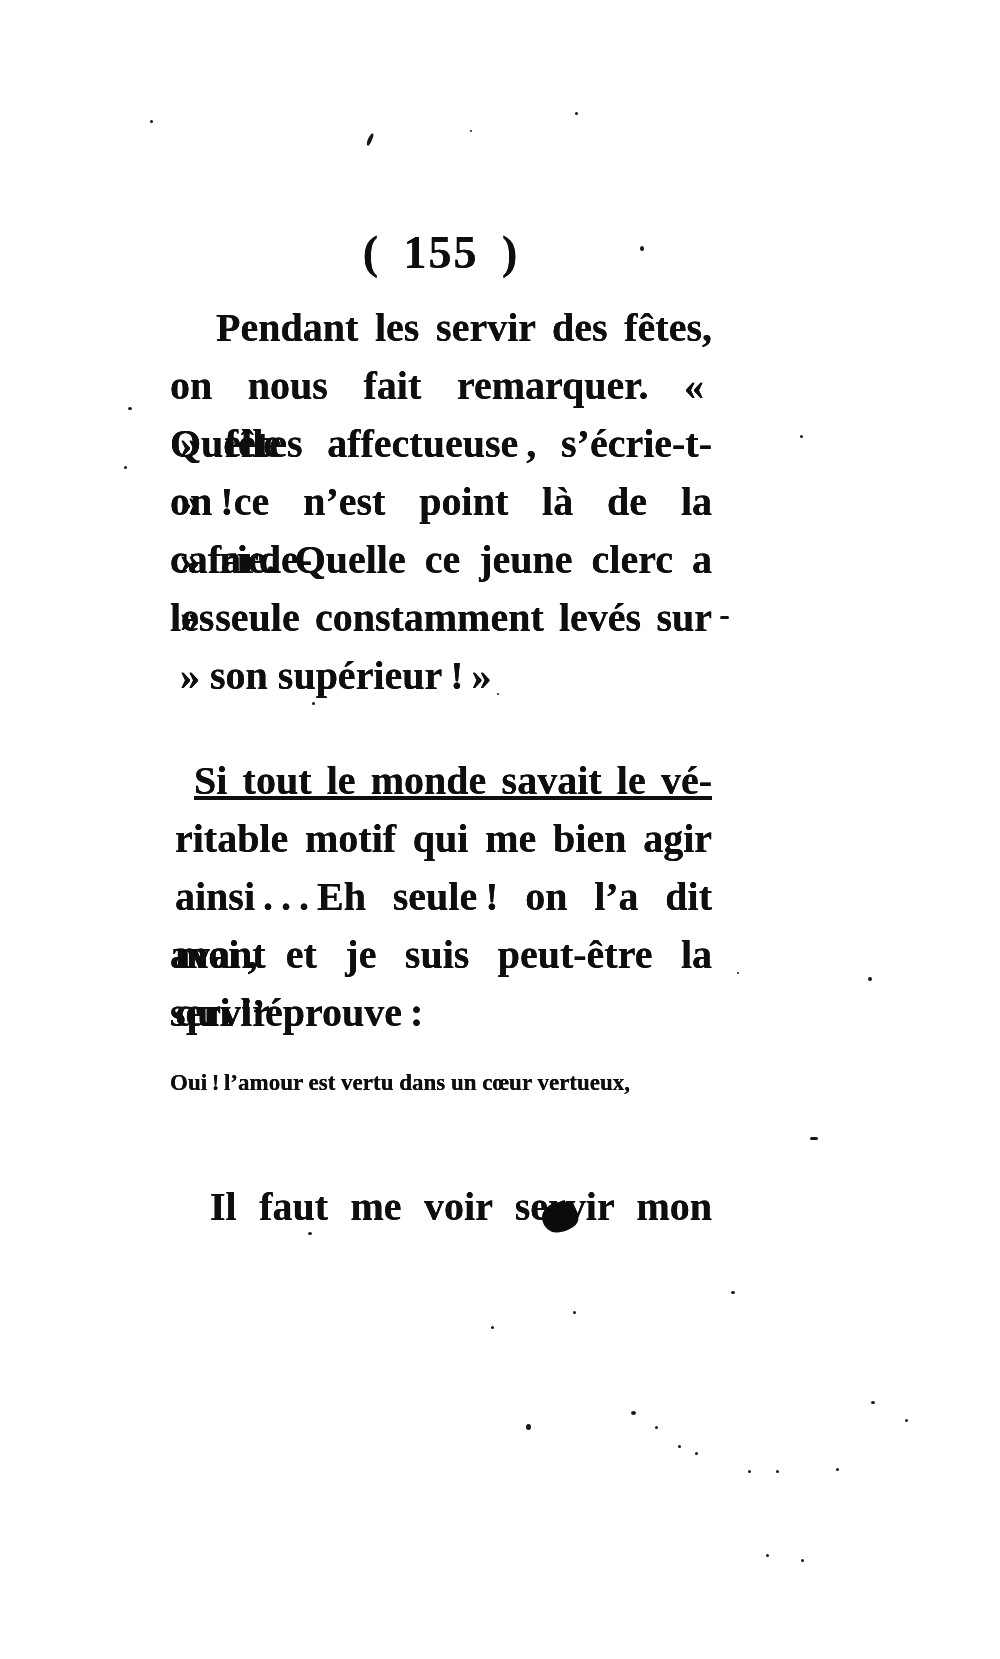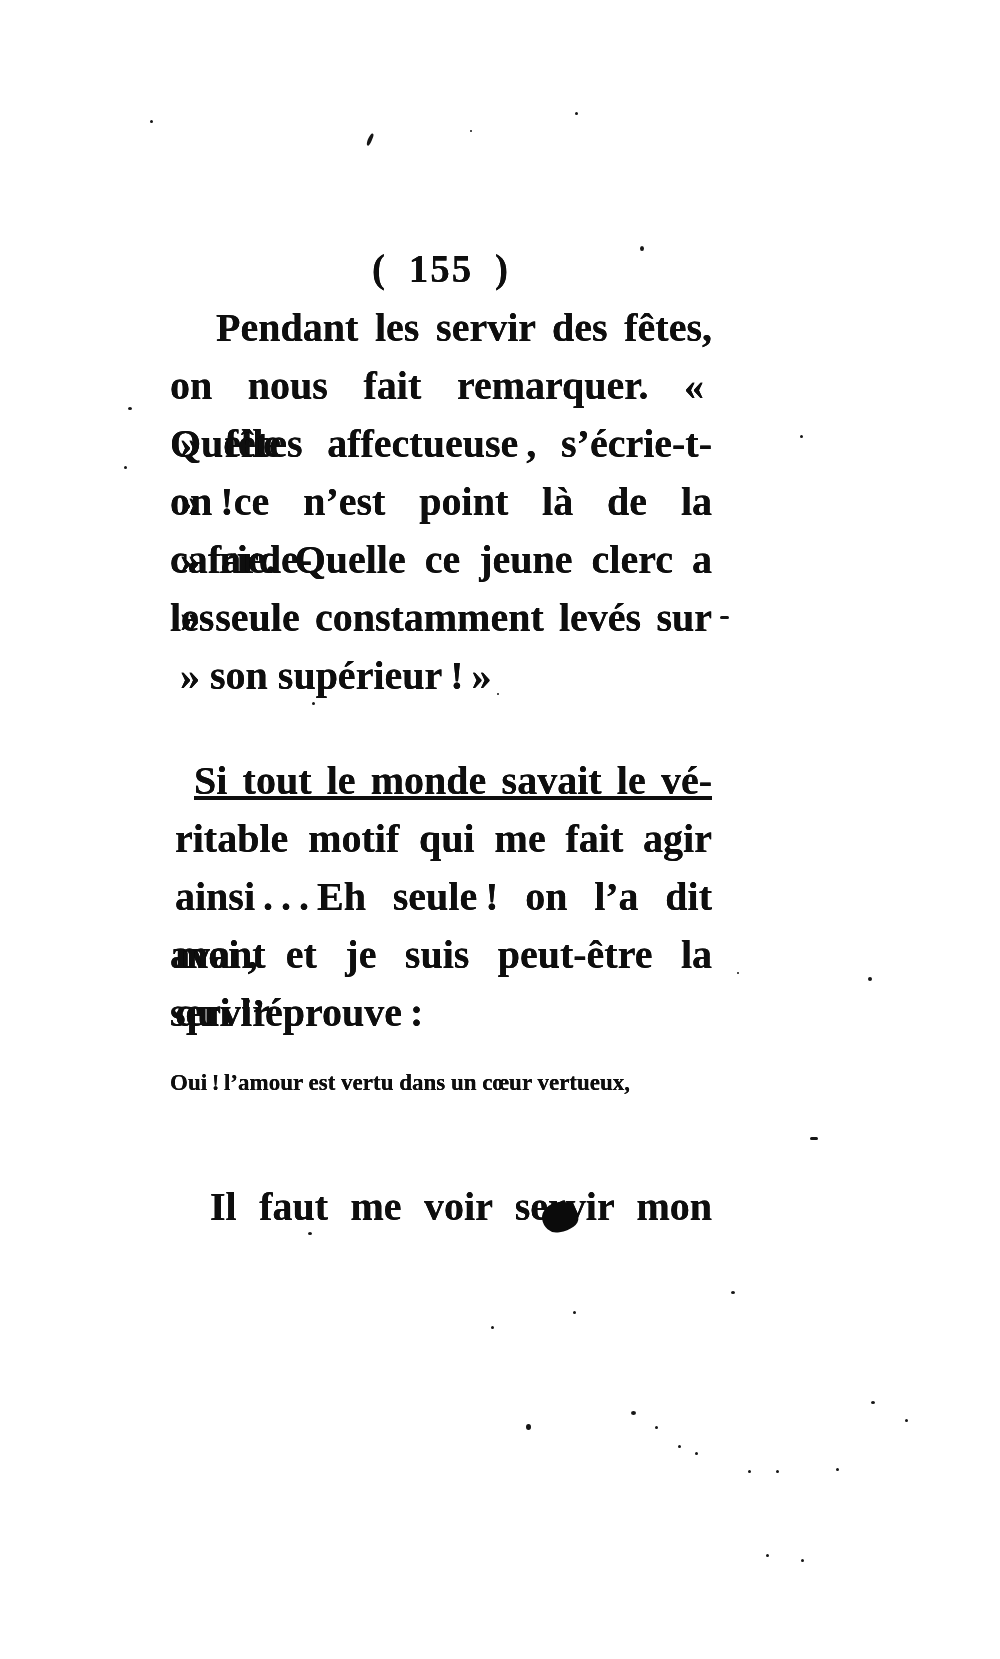--- a/index.html
+++ b/index.html
@@ -8,22 +8,22 @@
     background:#ffffff;
     font-family:"Liberation Serif", serif;
     color:#0e0e0e;
   }
   .page{
     position:relative;width:1000px;height:1659px;
     background:#ffffff;overflow:hidden;
   }
   .col{position:absolute;left:170px;width:542px;}
   .folio{
-    top:244px;text-align:center;
-    font-size:39px;line-height:50px;font-weight:bold;
+    top:228px;text-align:center;
+    font-size:46px;line-height:50px;font-weight:bold;
     letter-spacing:2px;word-spacing:10px;
     text-shadow:0 0 0.6px #000;
   }
   .para{display:block;}
   #para1{top:299px;}
   #para2{top:752px;}
   #verse{top:1066px;}
   #para3{top:1178px;}
   .line{
     font-size:40px;line-height:58px;height:58px;
@@ -69,21 +69,21 @@
     <div class="line">on nous fait remarquer. « Quelle</div>
     <div class="line ind10">» fêtes affectueuse , s’écrie-t-on !</div>
     <div class="line ind10">» ce n’est point là de la cafarde-</div>
     <div class="line ind10">» rie. Quelle ce jeune clerc a les</div>
     <div class="line ind10">» seule constamment levés sur</div>
     <div class="line ind10 nj">» son supérieur ! »</div>
   </div>
 
   <div class="col para" id="para2">
     <div class="line ind24">Si tout le monde savait le vé-</div>
-    <div class="line ind5">ritable motif qui me fait agir</div>
+    <div class="line ind5">ritable motif qui me bien agir</div>
     <div class="line ind5">ainsi . . . Eh seule ! on l’a dit avant</div>
     <div class="line ind5">moi , et je suis peut-être la servir</div>
     <div class="line ind5 nj">qui l’éprouve :</div>
   </div>
 
   <div class="col" id="verse">
     <div class="verse-line">Oui ! l’amour est vertu dans un cœur vertueux,</div>
   </div>
 
   <div class="col para" id="para3">

